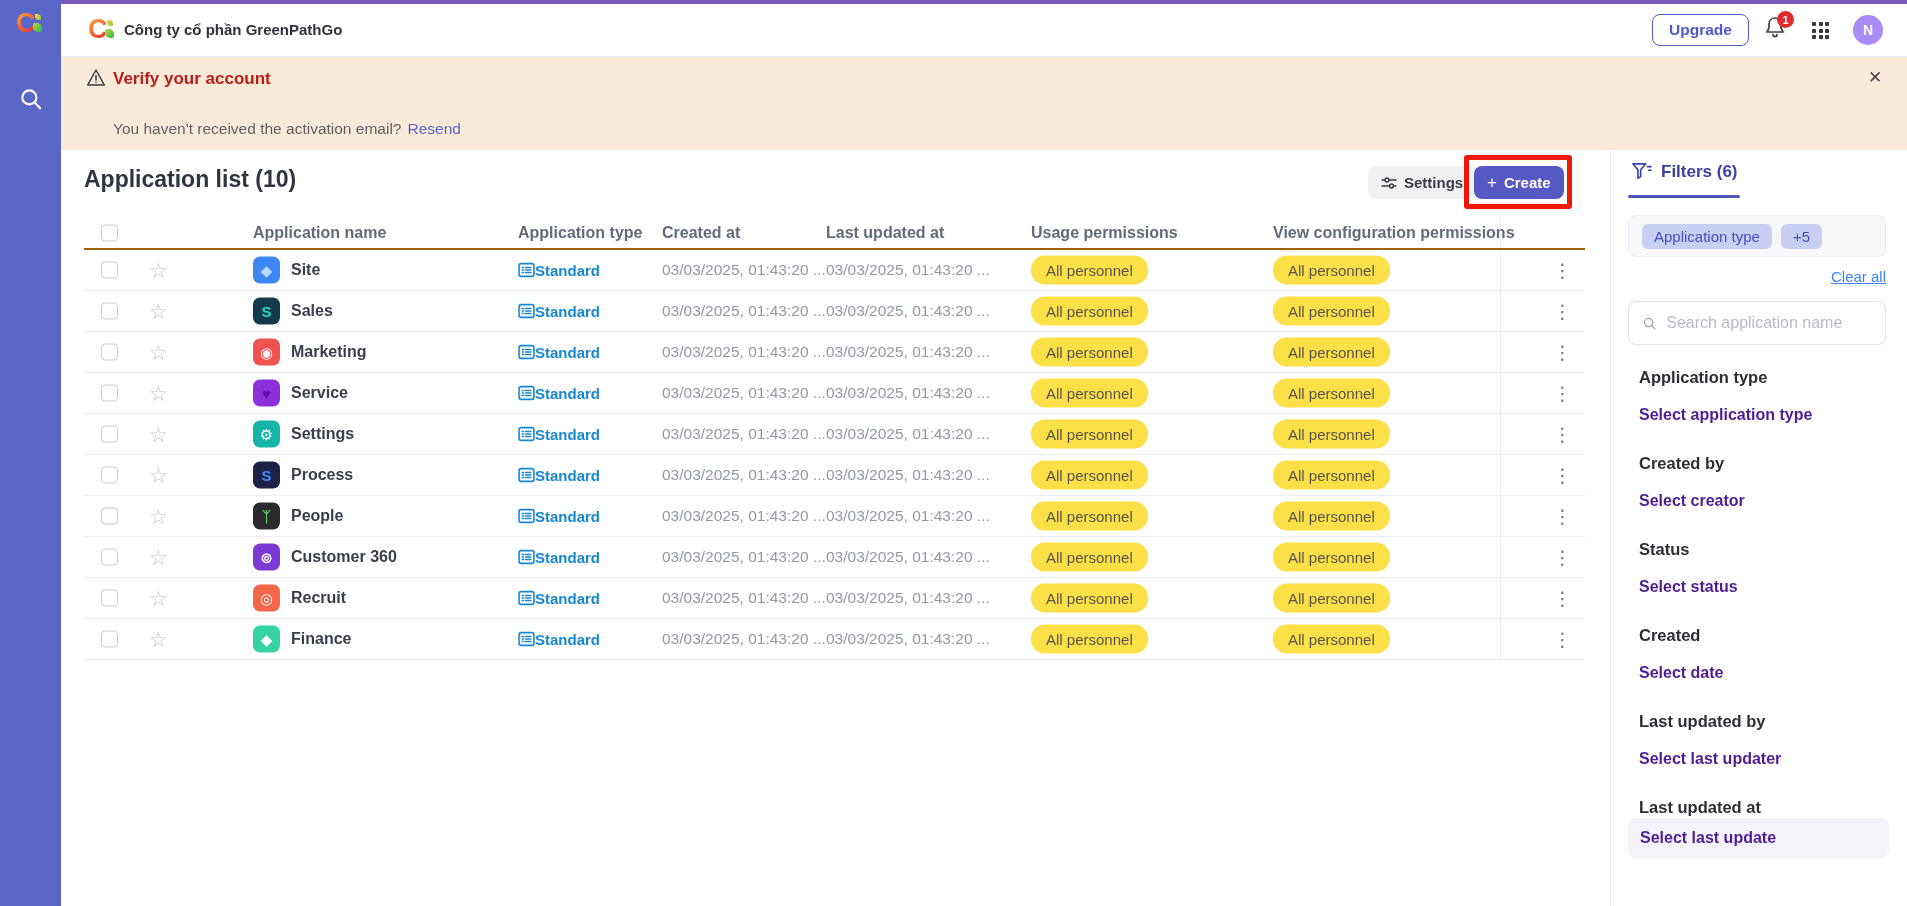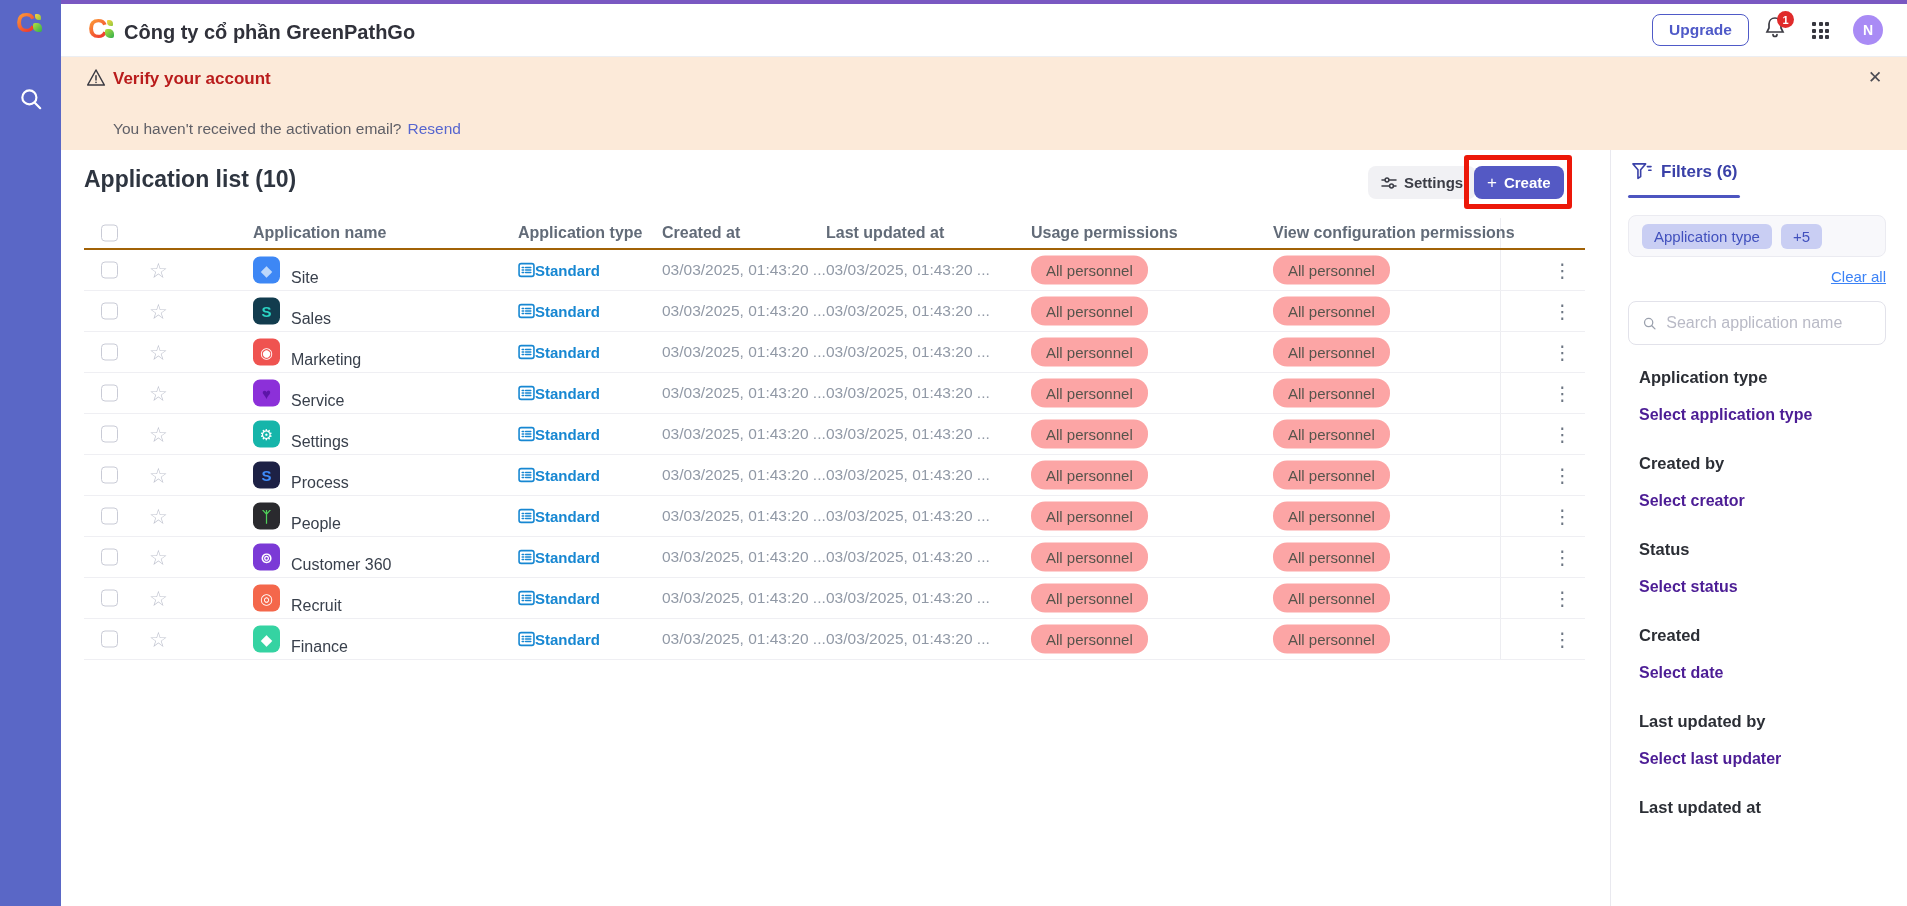--- a/index.html
+++ b/index.html
@@ -20,21 +20,21 @@
   .logo-c { position:absolute; left:0; top:-2px; font-size:27px; font-weight:bold;
             background:linear-gradient(140deg,#ffb03a 5%,#f0402e 70%); -webkit-background-clip:text; background-clip:text; color:transparent; }
   .logo-leaf { position:absolute; right:2px; top:13px; width:9px; height:9px; border-radius:2px 5px 2px 5px;
                background:linear-gradient(135deg,#b9e03c,#2fae4e); }
   .logo-dot { position:absolute; right:3px; top:4px; width:6px; height:6px; border-radius:1px 4px 1px 4px;
               background:linear-gradient(135deg,#ffd23e,#8bc93e); }
 
   
   .header { position:absolute; left:61px; top:4px; width:1846px; height:53px; background:#fff; border-bottom:1px solid #eceef2; z-index:2; }
   .hdr-logo { position:absolute; left:27px; top:12px; width:28px; height:28px; }
-  .hdr-title { position:absolute; left:63px; top:17px; font-size:20px; font-weight:bold; color:#30313a; }
+  .hdr-title { position:absolute; left:63px; top:17px; font-size:15px; font-weight:bold; color:#30313a; }
   .upgrade-btn { position:absolute; left:1591px; top:10px; height:32px; padding:0 16px; display:flex; align-items:center;
                  border:1.5px solid #4f5ac8; border-radius:8px; background:#fff; color:#4f5ac8; font-size:15.5px; font-weight:bold; cursor:pointer; }
   .bell-wrap { position:absolute; left:1702px; top:10px; width:30px; height:32px; cursor:pointer; }
   .bell-badge { position:absolute; left:14px; top:-3px; min-width:17px; height:17px; border-radius:9px; background:#e02b2b;
                 color:#fff; font-size:11px; font-weight:bold; display:flex; align-items:center; justify-content:center; }
   .grid-icon { position:absolute; left:1751px; top:18px; width:18px; height:18px; display:grid; grid-template-columns:repeat(3,4px);
                grid-template-rows:repeat(3,4px); gap:2.5px; cursor:pointer; }
   .grid-icon i { background:#37373f; border-radius:1px; }
   .avatar { position:absolute; left:1792px; top:11px; width:30px; height:30px; border-radius:50%; background:#a98bf5;
             color:#fff; font-size:14px; font-weight:bold; display:flex; align-items:center; justify-content:center; cursor:pointer; }
@@ -62,25 +62,25 @@
   .table { position:absolute; left:84px; top:218px; width:1501px; }
   .thead { position:relative; height:32px; border-bottom:2px solid #a16207; }
   .trow { position:relative; height:41px; border-bottom:1px solid #efeff3; }
   .cell { position:absolute; top:50%; transform:translateY(-50%); white-space:nowrap; }
   .hlbl { font-size:16px; font-weight:bold; color:#626b78; }
   .c0{left:17px;} .c1{left:65px;} .c2{left:169px;} .c3{left:434px;} .c4{left:578px;} .c5{left:742px;} .c6{left:947px;} .c7{left:1189px;}
   .cb { width:17px; height:17px; border:1.5px solid #c9cbd6; border-radius:4px; background:#fff; cursor:pointer; }
   .star { font-size:21px; color:#c1c4d0; line-height:1; cursor:pointer; }
   .appicon { width:27px; height:27px; border-radius:7px; display:flex; align-items:center; justify-content:center; }
   .appicon i { font-style:normal; font-size:15px; font-weight:bold; line-height:1; }
-  .aname { left:207px; font-size:16px; font-weight:normal; color:#39404c; cursor:pointer;margin-top:8px; }
+  .aname { left:207px; font-size:16px; font-weight:bold; color:#39404c; cursor:pointer; }
   .atype { display:flex; align-items:center; }
   .atype b { font-size:15px; color:#1787d2; }
   .cdate { font-size:15.5px; color:#9199a6; }
-  .pill { background:#fca5a5; border-radius:14px; padding:6px 15px; font-size:15px; color:#57544c; }
+  .pill { background:#fde047; border-radius:14px; padding:6px 15px; font-size:15px; color:#57544c; }
   .dots { left:1465px; font-size:19px; color:#6d7683; cursor:pointer; padding:0 4px; }
   .vsep { position:absolute; left:1416px; top:0; width:1px; height:442px; background:#ededf1; }
 
   
   .fdivider { position:absolute; left:1610px; top:150px; width:1px; height:756px; background:#e9e9ef; }
   .ftab { position:absolute; left:1632px; top:162px; display:flex; align-items:center; gap:9px; cursor:pointer; }
   .ftab-label { font-size:17px; font-weight:bold; color:#3a41a8; }
   .ftab-underline { position:absolute; left:1628px; top:195px; width:112px; height:3px; background:#4d55c0; border-radius:2px; }
   .chipbox { position:absolute; left:1628px; top:215px; width:258px; height:42px; background:#f8f8fb; border:1px solid #ebebf1;
              border-radius:8px; display:flex; align-items:center; gap:9px; padding:0 13px; }
@@ -502,16 +502,17 @@
         <div class="fph">Select date</div>
       </div>
 
       <div class="fsection">
         <div class="flabel">Last updated by</div>
         <div class="fph">Select last updater</div>
       </div>
 
       <div class="fsection">
         <div class="flabel">Last updated at</div>
+        <div class="fph boxed">Select last update</div>
       </div>
     </div>
 
 </div>
 
 </body></html>

